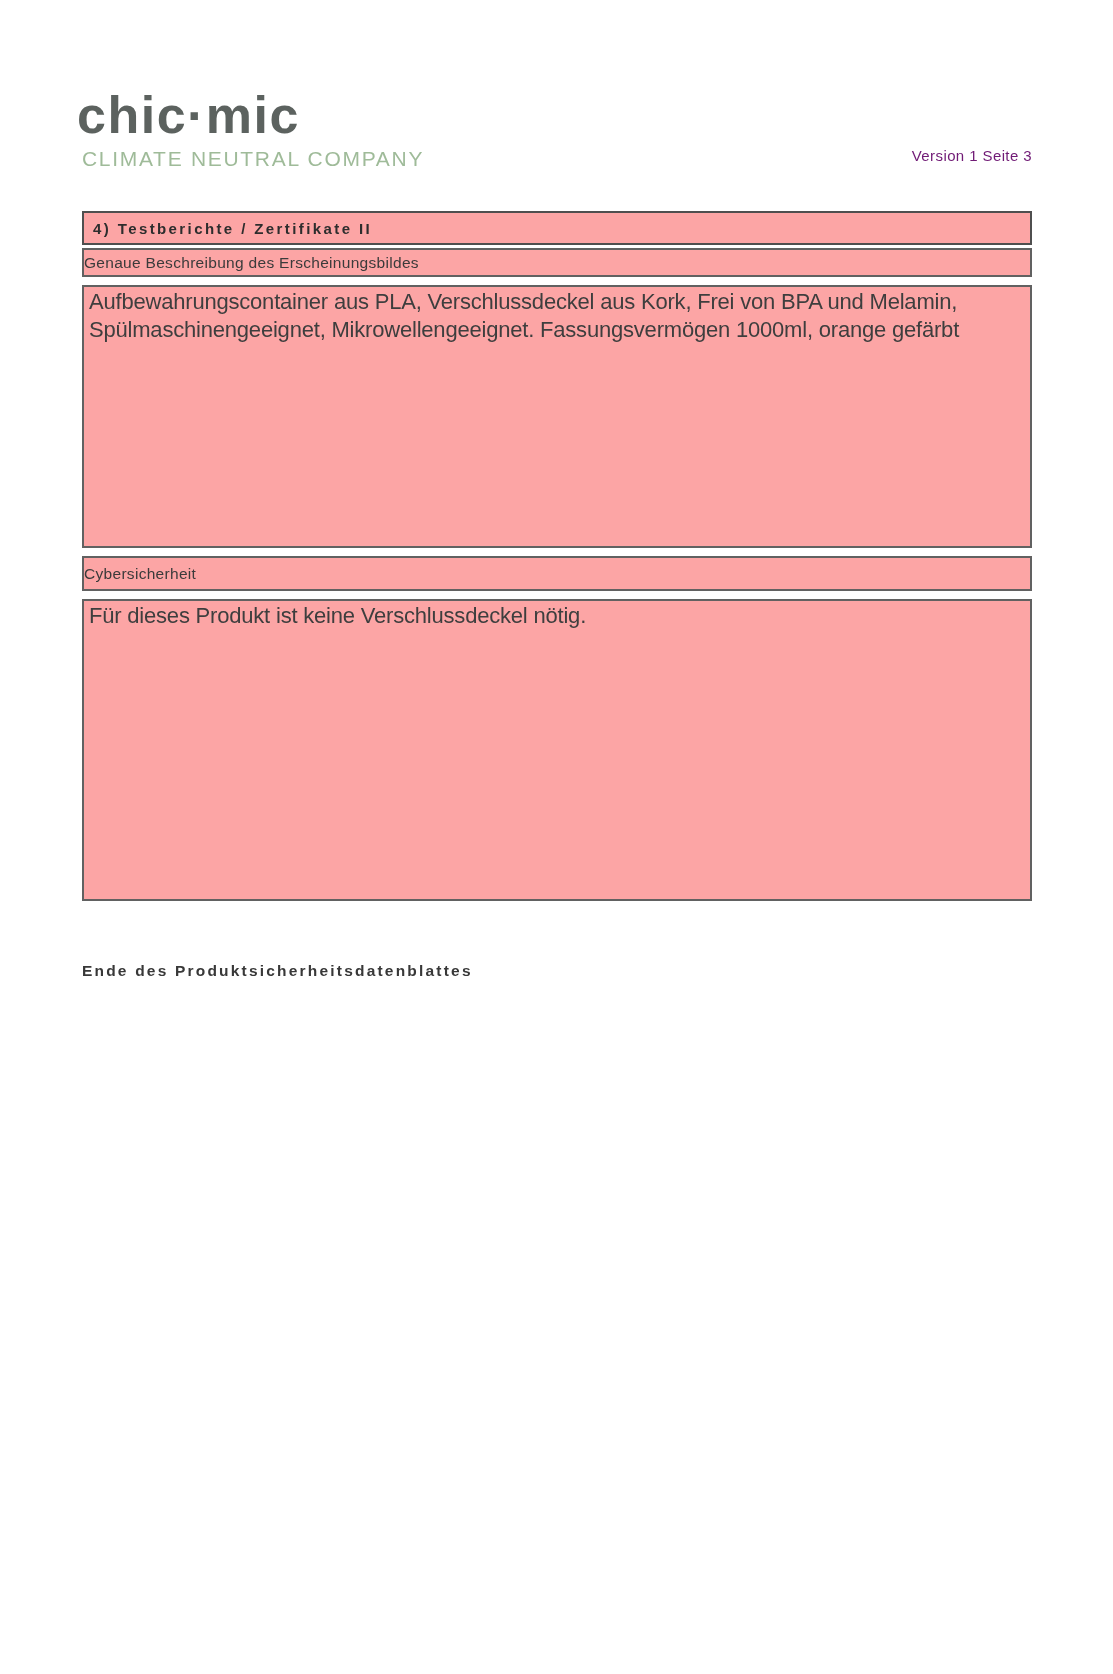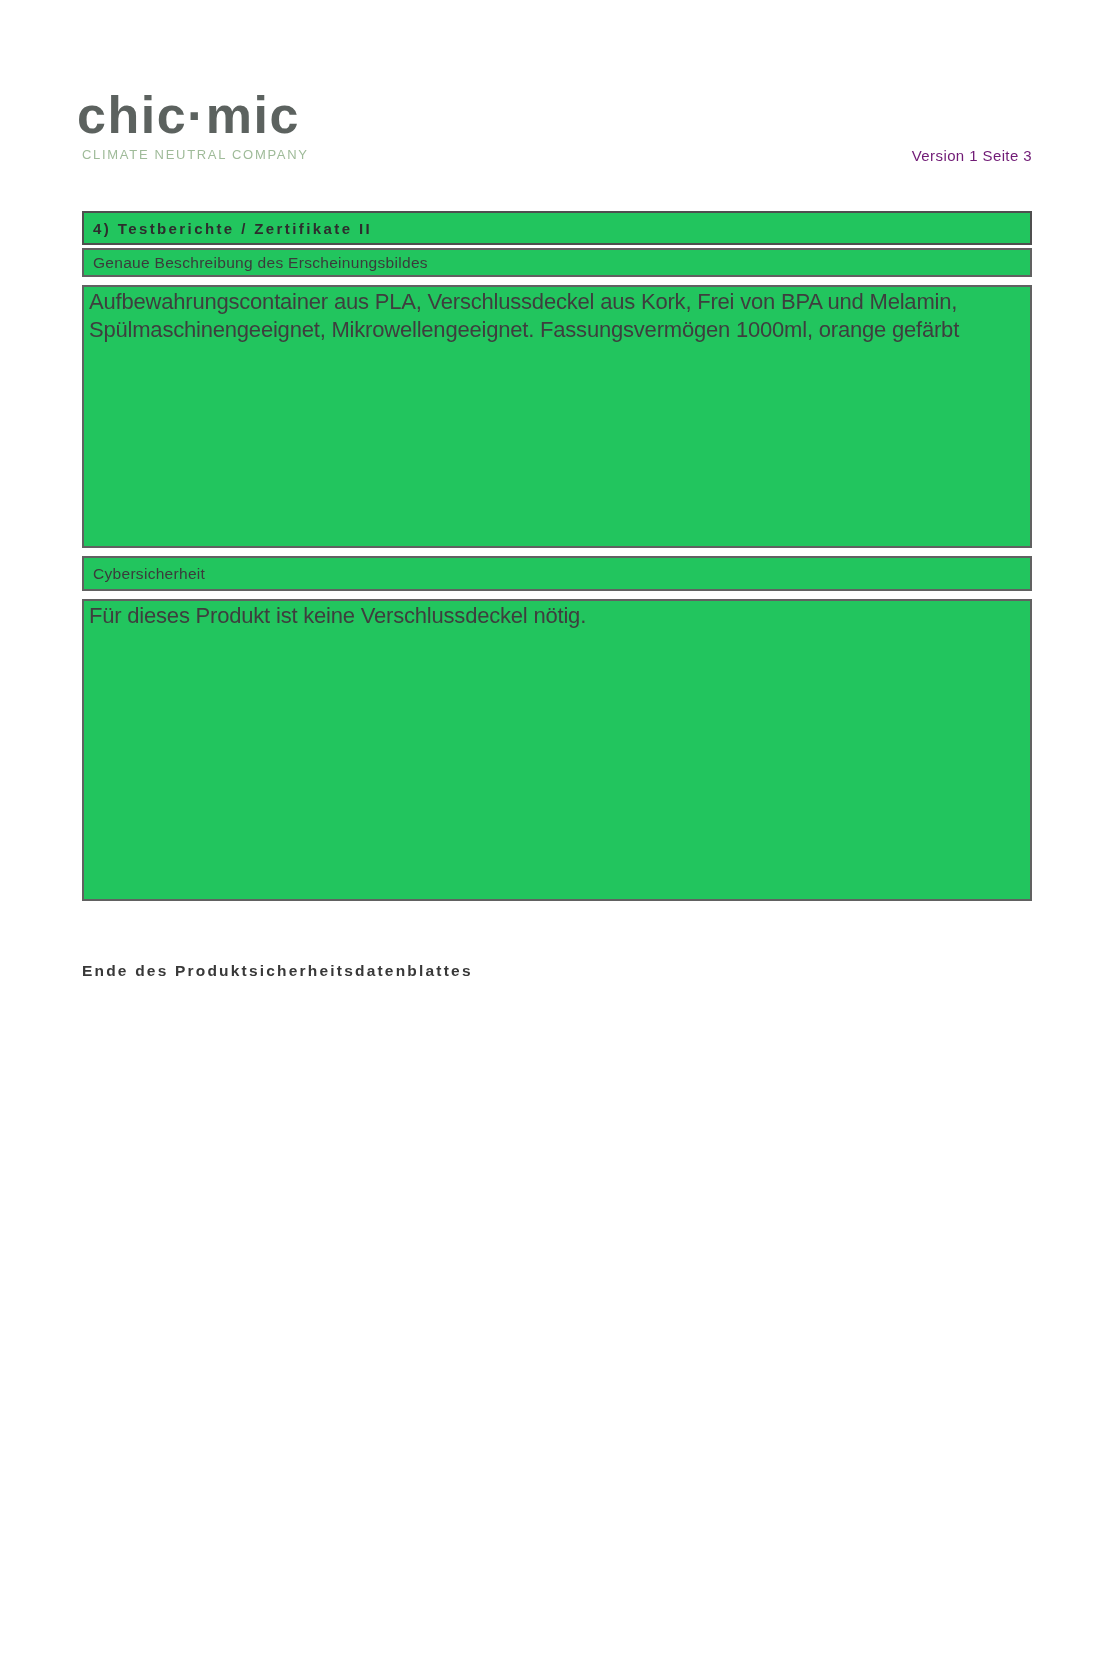--- a/index.html
+++ b/index.html
@@ -26,21 +26,21 @@
     font-size: 52px;
     line-height: 58px;
     font-weight: 700;
     letter-spacing: 1.5px;
     color: #5c625f;
   }
   .tagline {
     position: absolute;
     left: 82px;
     top: 147px;
-    font-size: 13px;
+    font-size: 21px;
     letter-spacing: 1.7px;
     color: #9fbb99;
     font-weight: 400;
   }
   .version {
     position: absolute;
     right: 81px;
     top: 147px;
     font-size: 15px;
     letter-spacing: 0.4px;
@@ -51,39 +51,38 @@
   .doc {
     position: absolute;
     left: 82px;
     top: 211px;
     width: 950px;
   }
   .box {
     box-sizing: border-box;
     width: 100%;
     border: 2px solid #616161;
-    background: #22c55e;
+    background: #fca5a5;
   }
   .title-box {
     height: 34px;
     display: flex;
     align-items: center;
     padding-left: 9px;
     border-color: #4f4f4f;
   }
   .title-box .title-text {
     font-size: 15px;
     font-weight: 700;
     letter-spacing: 2.4px;
     color: #2d2d2d;
   }
   .label-box {
     display: flex;
     align-items: center;
-    padding-left: 9px;
     font-size: 15.5px;
     letter-spacing: 0.3px;
     color: #3b3b3b;
   }
   .label-box.first { height: 29px; margin-top: 3px; }
   .label-box.second { height: 35px; margin-top: 8px; }
   .value-box {
     padding: 1px 5px 0 5px;
     font-size: 22px;
     line-height: 28px;

